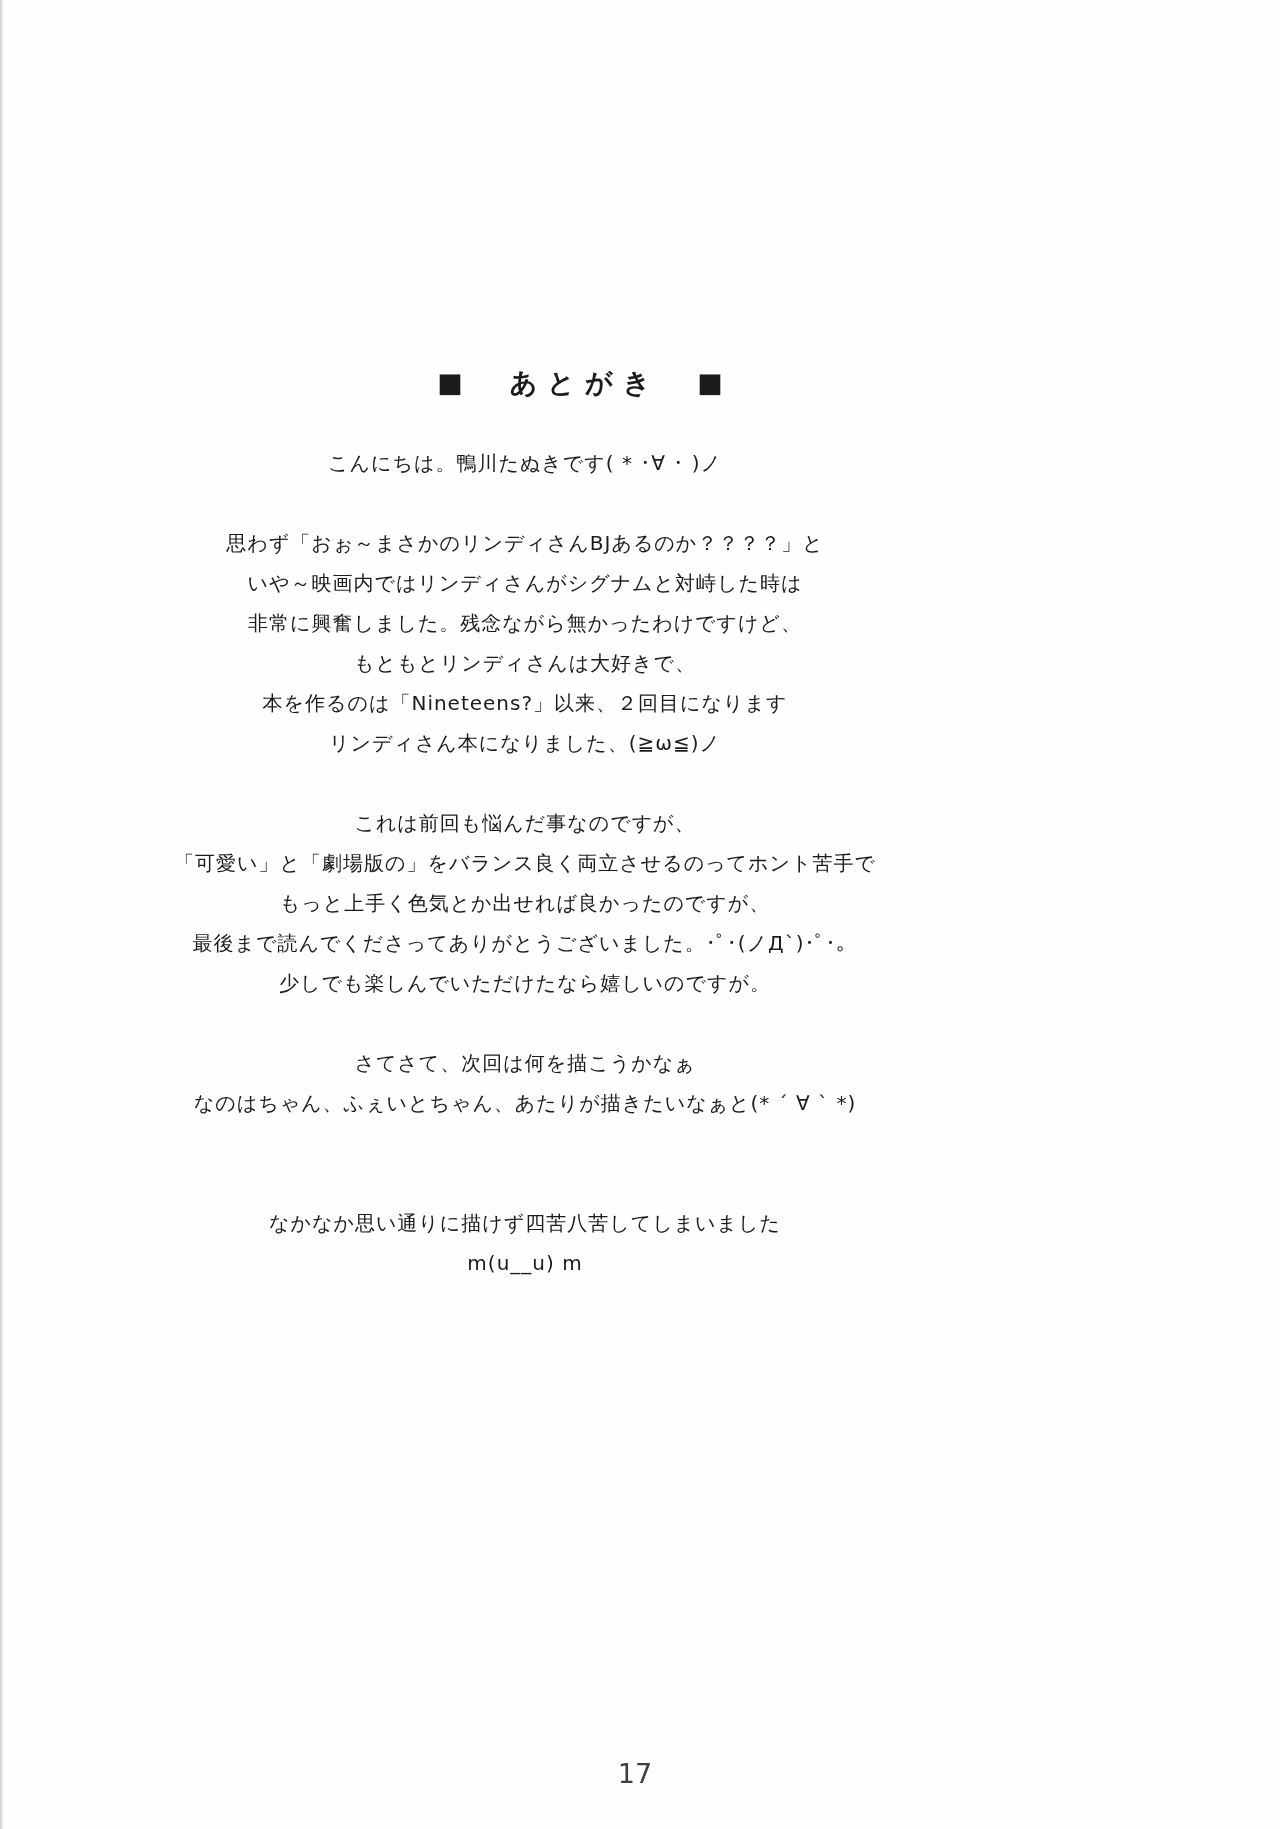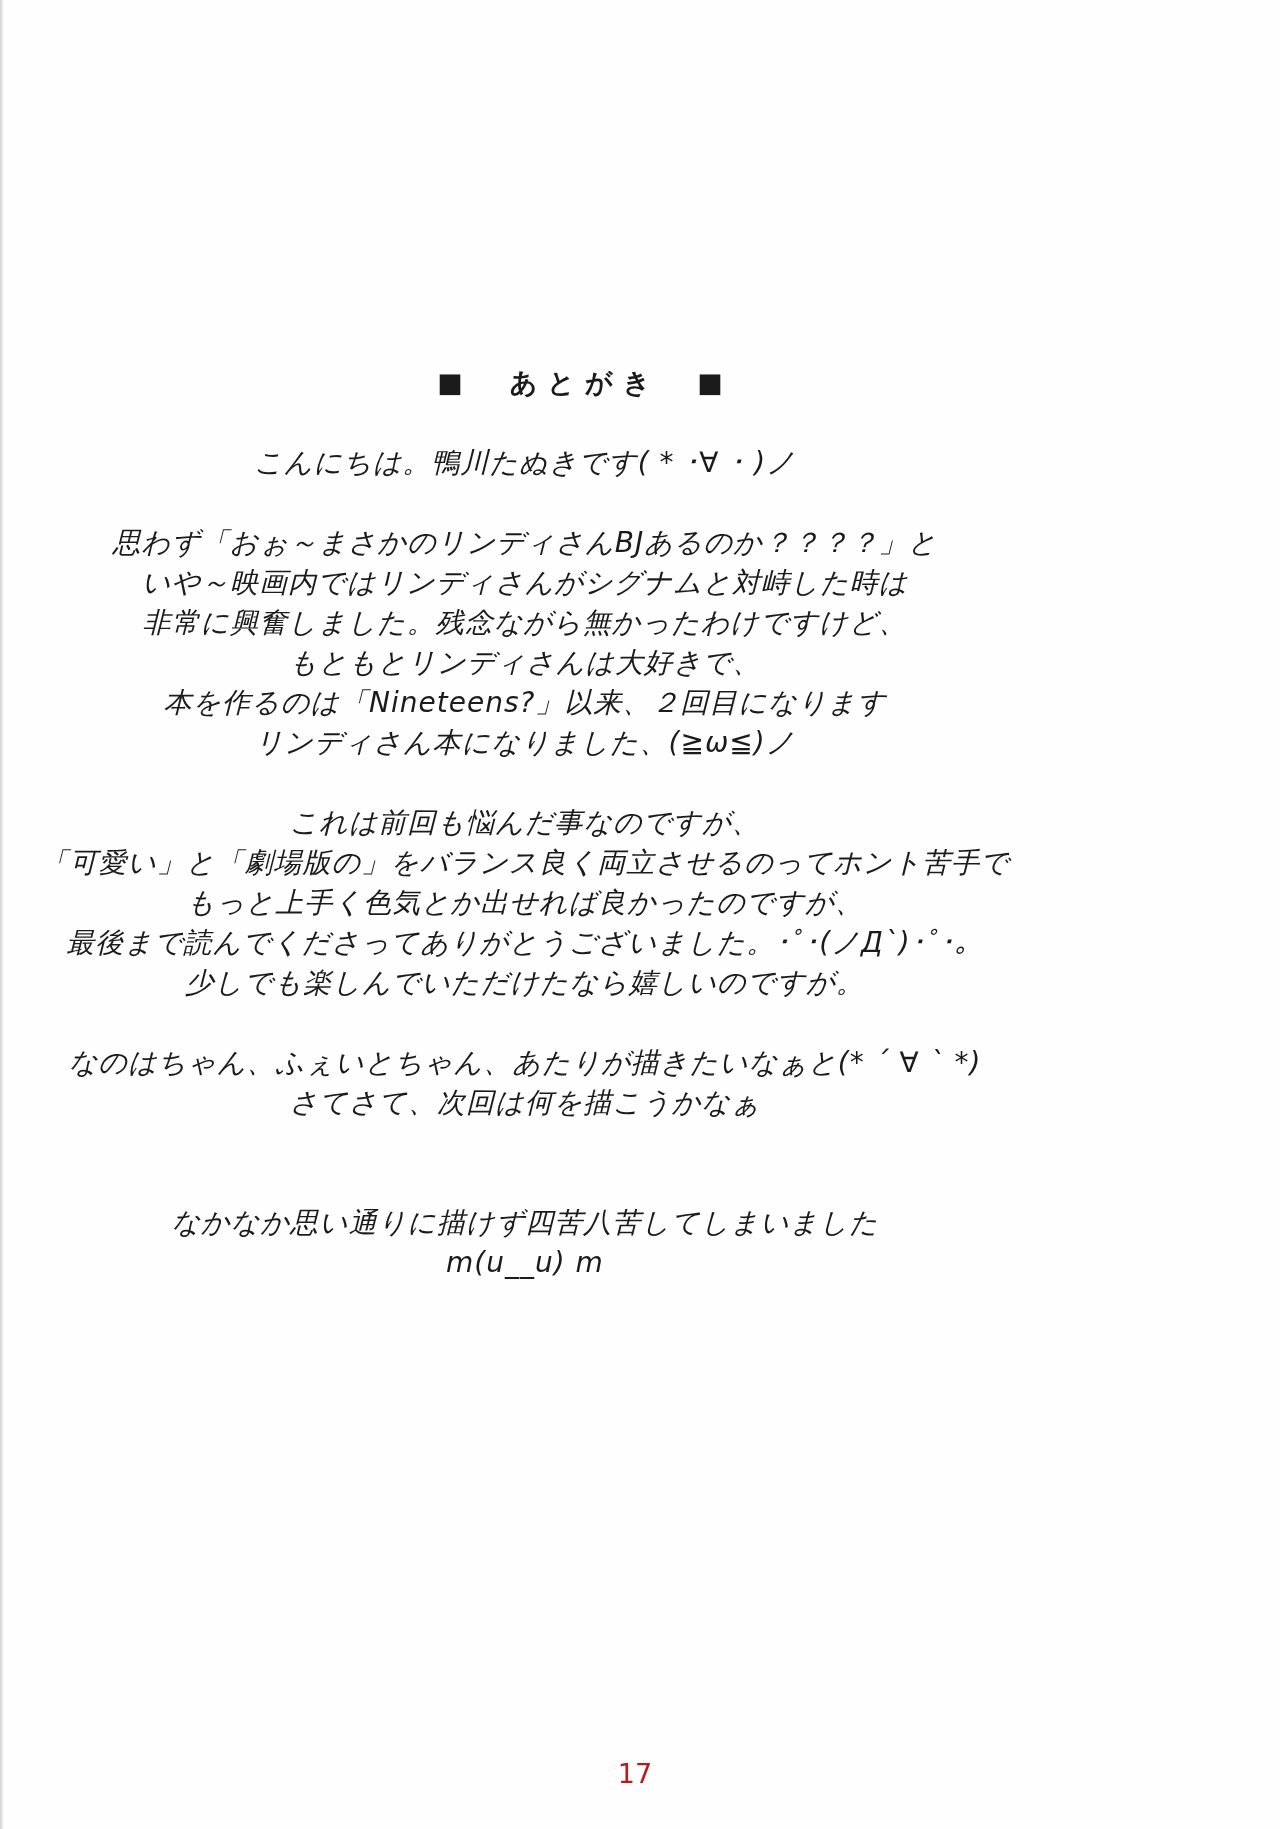--- a/index.html
+++ b/index.html
@@ -40,35 +40,34 @@
     letter-spacing: 10px;
     margin: 0 0 2px 120px;
   }
   .para {
     margin: 40px 0 0 0;
   }
   #paragraphs .para:nth-child(5) {
     margin-top: 80px;
   }
   .line {
-    font-size: 28px;
+    font-size: 20px;
     line-height: 40px;
     height: 40px;
     white-space: nowrap;
     letter-spacing: 1px;
-    font-style: italic;
   }
   .page-number {
     position: absolute;
     top: 1758px;
     left: 0;
     width: 1270px;
     text-align: center;
     font-size: 27px;
-    color: #b91c1c;
+    color: #404040;
   }
 </style>
 </head>
 <body>
 
 <div class="sheet">
   <div class="content">
     <h1 class="title">■　あとがき　■</h1>
     <section id="paragraphs">
         <div class="para">
@@ -83,22 +82,22 @@
           <div class="line">リンディさん本になりました、(≧ω≦)ノ</div>
         </div>
         <div class="para">
           <div class="line">これは前回も悩んだ事なのですが、</div>
           <div class="line">「可愛い」と「劇場版の」をバランス良く両立させるのってホント苦手で</div>
           <div class="line">もっと上手く色気とか出せれば良かったのですが、</div>
           <div class="line">最後まで読んでくださってありがとうございました。･ﾟ･(ノД`)･ﾟ･。</div>
           <div class="line">少しでも楽しんでいただけたなら嬉しいのですが。</div>
         </div>
         <div class="para">
+          <div class="line">さてさて、次回は何を描こうかなぁ</div>
           <div class="line">なのはちゃん、ふぇいとちゃん、あたりが描きたいなぁと(* ´ ∀ ` *)</div>
-          <div class="line">さてさて、次回は何を描こうかなぁ</div>
         </div>
         <div class="para">
           <div class="line">なかなか思い通りに描けず四苦八苦してしまいました</div>
           <div class="line">m(u__u) m</div>
         </div>
       </section>
   </div>
   <div class="page-number">17</div>
 </div>
 

